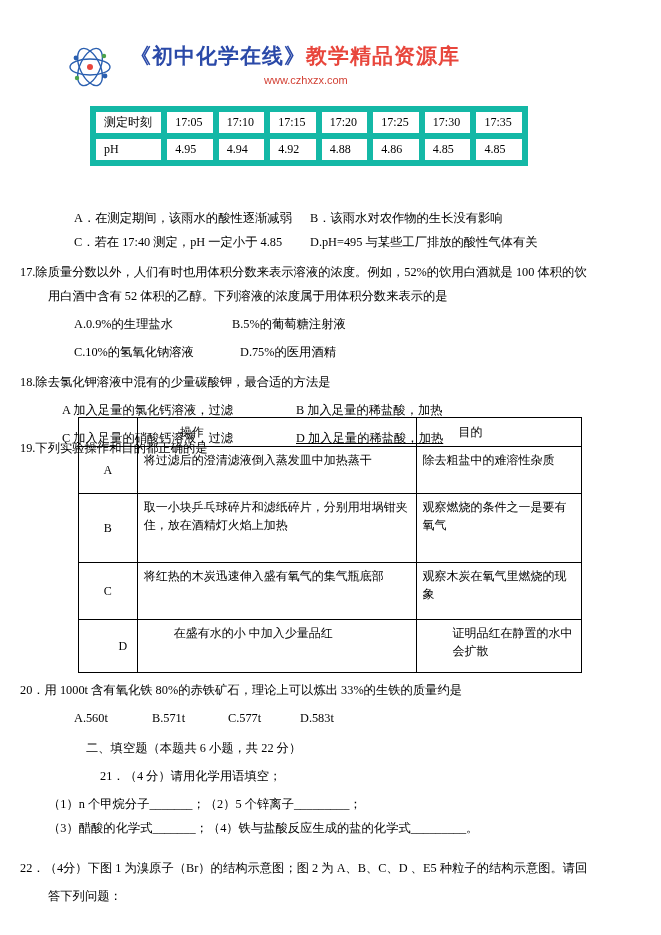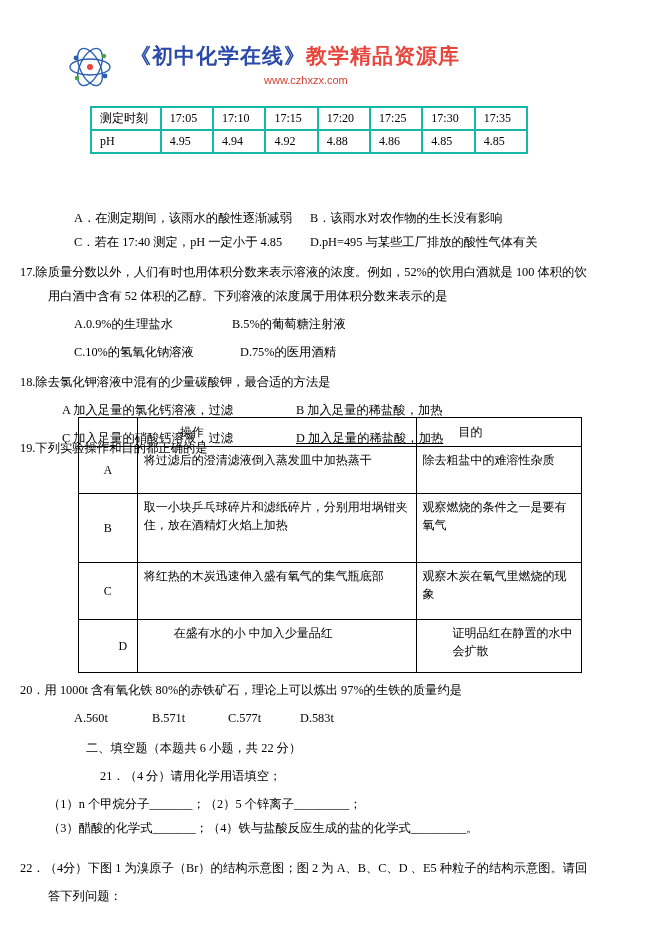--- a/index.html
+++ b/index.html
@@ -76,21 +76,21 @@
   
   .ph-table {
     position: absolute;
     left: 90px;
     top: 106px;
     border-collapse: collapse;
     font-family: "Liberation Serif", serif;
     font-size: 12px;
   }
   .ph-table td {
-    border: 2px solid #14b8a6;
+    border: 6px solid #14b8a6;
     padding: 2px 8px;
     height: 17px;
     text-align: left;
     vertical-align: middle;
     white-space: nowrap;
   }
   .ph-table td.lbl {
     width: 56px;
   }
   .ph-table td.val {
@@ -230,21 +230,21 @@
       <td class="c-goal">观察木炭在氧气里燃烧的现象</td>
     </tr>
     <tr class="row-h4">
       <td class="c-letter">D</td>
       <td class="c-op">在盛有水的小  中加入少量品红</td>
       <td class="c-goal">证明品红在静置的水中会扩散</td>
     </tr>
   </tbody>
     </table>
 
-  <div class="txt" style="left:20px; top:634px;">20．用 1000t 含有氧化铁 80%的赤铁矿石，理论上可以炼出 97%的生铁的质量约是</div>
+  <div class="txt" style="left:20px; top:634px;">20．用 1000t 含有氧化铁 80%的赤铁矿石，理论上可以炼出 33%的生铁的质量约是</div>
   <div class="txt" style="left:74px; top:662px;">A.560t</div>
   <div class="txt" style="left:152px; top:662px;">B.571t</div>
   <div class="txt" style="left:228px; top:662px;">C.577t</div>
   <div class="txt" style="left:300px; top:662px;">D.583t</div>
 
   <div class="txt" style="left:86px; top:692px;">二、填空题（本题共 6 小题，共 22 分）</div>
 
   <div class="txt" style="left:100px; top:720px;">21．（4 分）请用化学用语填空；</div>
   <div class="txt" style="left:48px; top:748px;">（1）n 个甲烷分子_______；（2）5 个锌离子_________；</div>
   <div class="txt" style="left:48px; top:772px;">（3）醋酸的化学式_______；（4）铁与盐酸反应生成的盐的化学式_________。</div>

